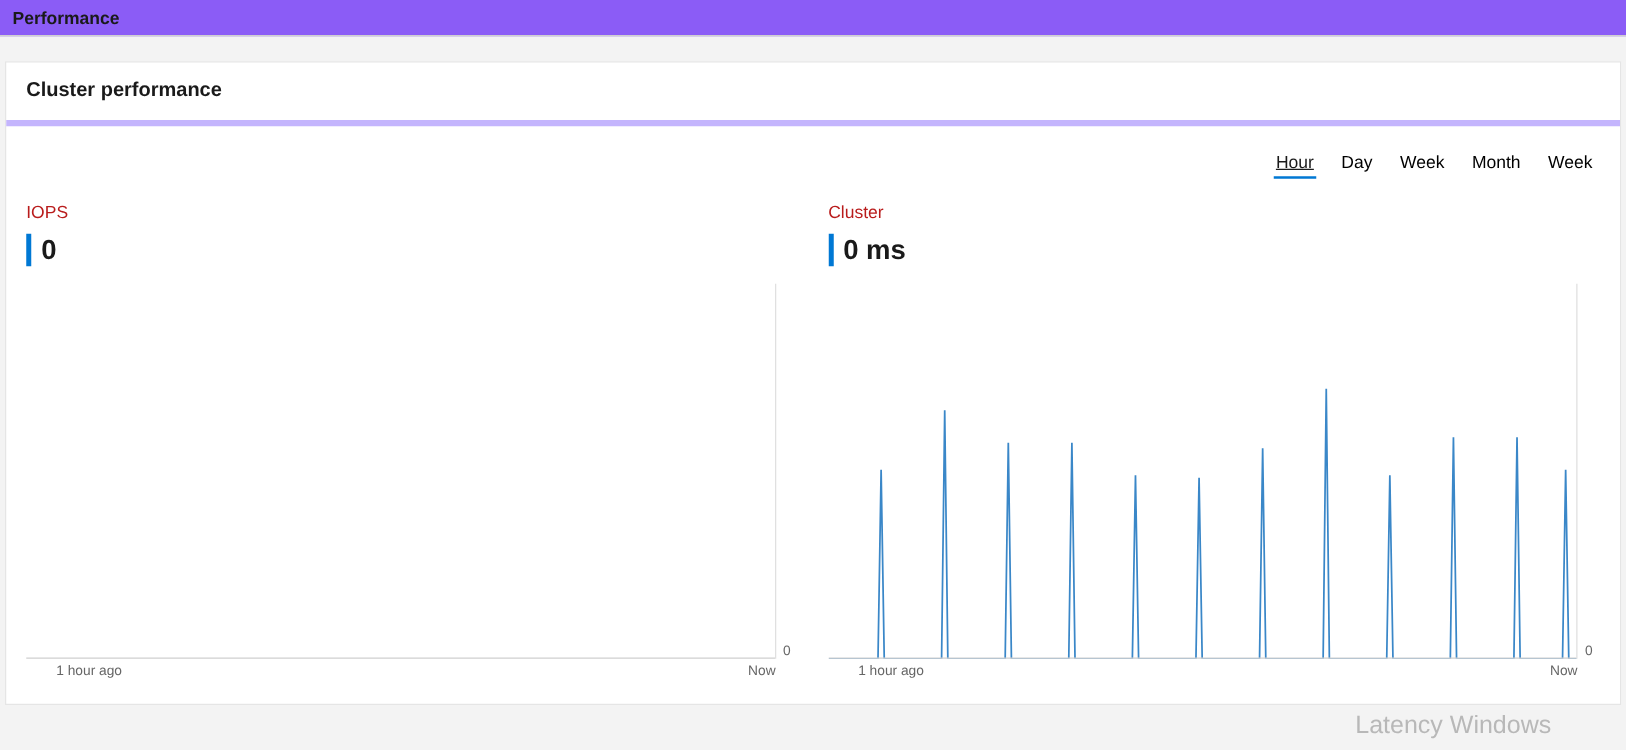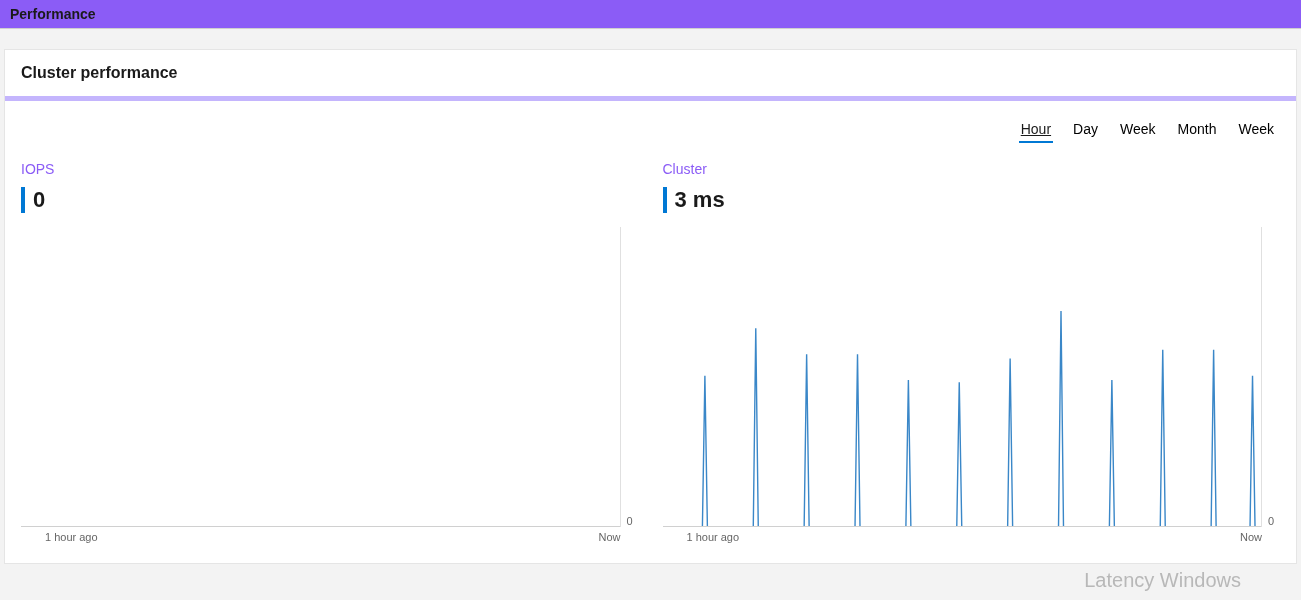--- a/index.html
+++ b/index.html
@@ -56,21 +56,21 @@
   .charts-row {
     display: flex;
     gap: 24px;
   }
   .chart-col {
     flex: 1;
     min-width: 0;
   }
   .chart-title {
     font-size: 14px;
-    color: #8b5cf6;
+    color: #b91c1c;
     font-weight: 400;
     margin-bottom: 10px;
   }
   .kpi-row {
     display: flex;
     align-items: center;
     gap: 8px;
     margin-bottom: 14px;
   }
   .kpi-accent {
@@ -167,21 +167,21 @@
         <div class="x-axis-row">
           <span>1 hour ago</span>
           <span>Now</span>
         </div>
       </div>
 
       <div class="chart-col">
         <div class="chart-title">Cluster</div>
         <div class="kpi-row">
           <div class="kpi-accent"></div>
-          <div class="kpi-value">3 ms</div>
+          <div class="kpi-value">0 ms</div>
         </div>
         <div class="chart-wrap">
           <div class="chart-svg-box">
             <div class="baseline"></div>
             <svg id="latency-svg" viewBox="0 0 600 300" preserveAspectRatio="none">
                 <path d="M0,300 L39.50000000000001,300 L42.00000000000001,148.8 L44.50000000000001,300 L90.5,300 L93,101.28 L95.5,300 L141.5,300 L144,127.19999999999999 L146.5,300 L192.5,300 L195,127.19999999999999 L197.5,300 L243.49999999999997,300 L245.99999999999997,153.11999999999998 L248.49999999999997,300 L294.5,300 L297,155.28 L299.5,300 L345.5,300 L348,131.51999999999998 L350.5,300 L396.5,300 L399,84 L401.5,300 L447.5,300 L450,153.11999999999998 L452.5,300 L498.5,300 L501,122.88000000000002 L503.5,300 L549.5,300 L552,122.88000000000002 L554.5,300 L588.5,300 L591,148.8 L593.5,300 L600,300" fill="none" stroke="#3a87c8" stroke-width="1.4" vector-effect="non-scaling-stroke"></path>
               </svg>
           </div>
           <div class="y-axis-label">0</div>
         </div>

